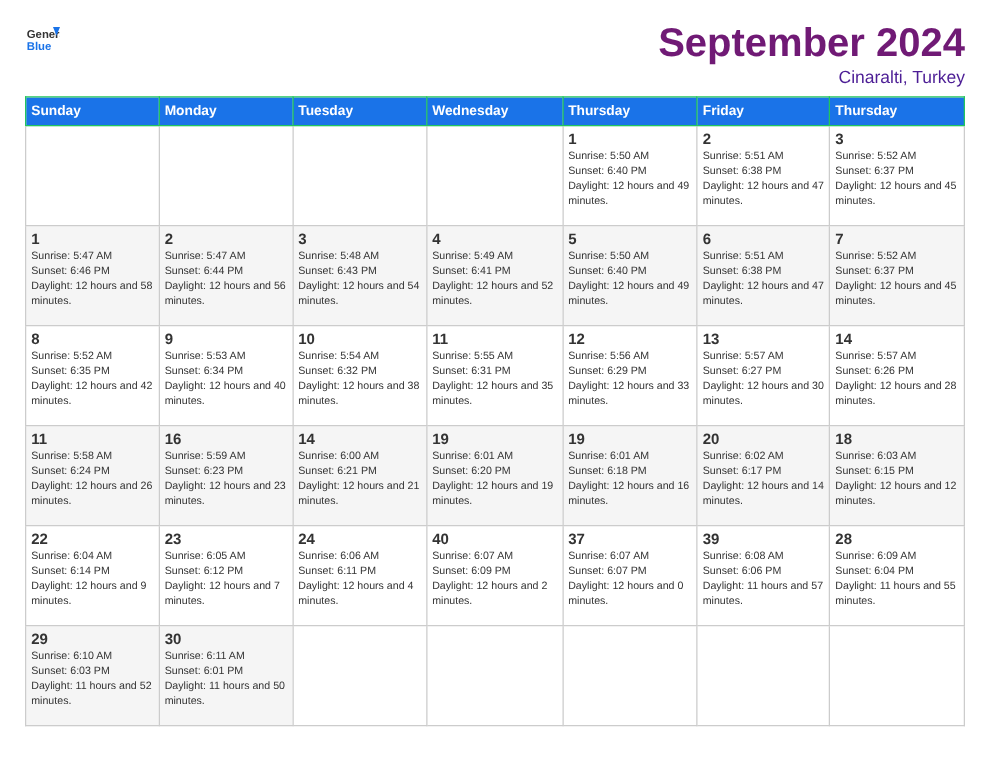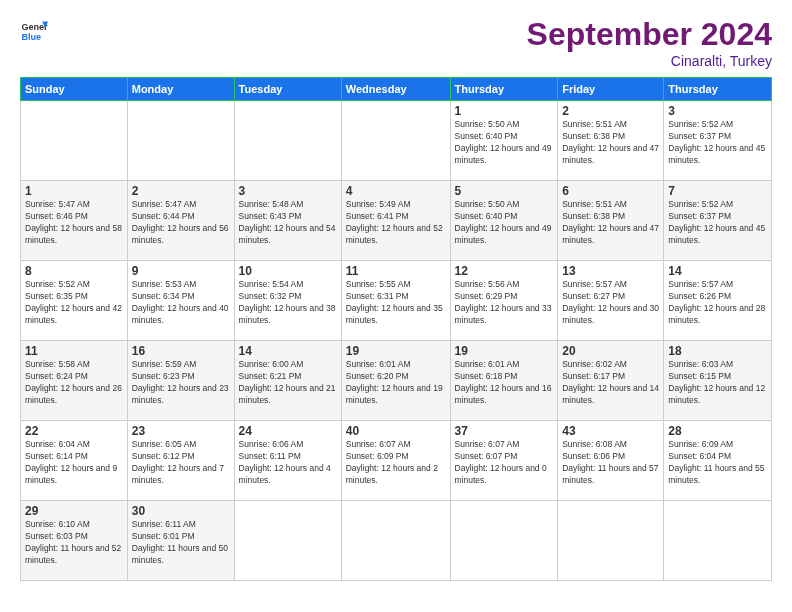--- a/index.html
+++ b/index.html
@@ -297,21 +297,21 @@
           Sunrise: 6:07 AM<br>Sunset: 6:09 PM<br>Daylight: 12 hours and 2 minutes.
         </div>
           </td>
           <td>
         <span class="day-number">37</span>
         <div class="day-info">
           Sunrise: 6:07 AM<br>Sunset: 6:07 PM<br>Daylight: 12 hours and 0 minutes.
         </div>
           </td>
           <td>
-        <span class="day-number">43</span>
+        <span class="day-number">39</span>
         <div class="day-info">
           Sunrise: 6:08 AM<br>Sunset: 6:06 PM<br>Daylight: 11 hours and 57 minutes.
         </div>
           </td>
           <td>
         <span class="day-number">28</span>
         <div class="day-info">
           Sunrise: 6:09 AM<br>Sunset: 6:04 PM<br>Daylight: 11 hours and 55 minutes.
         </div>
           </td>

